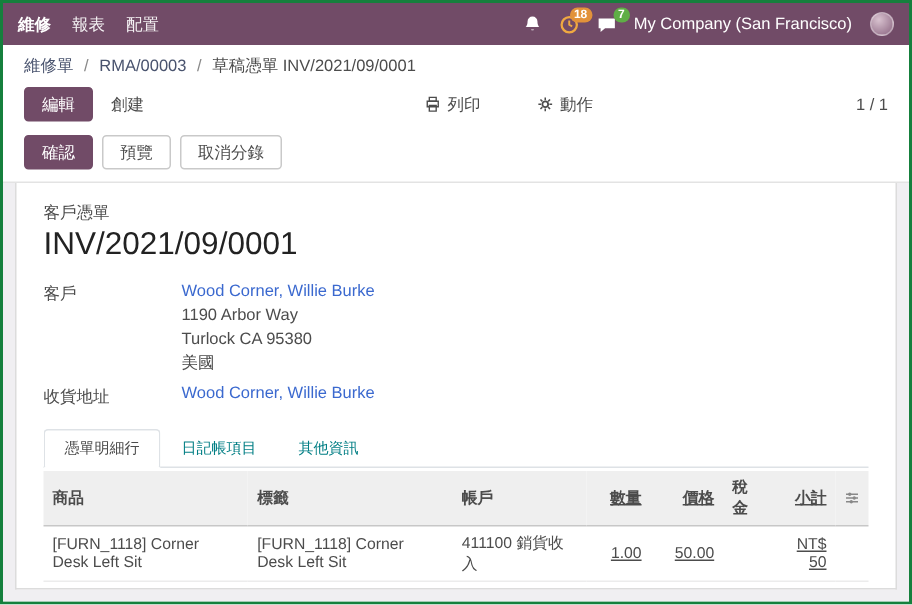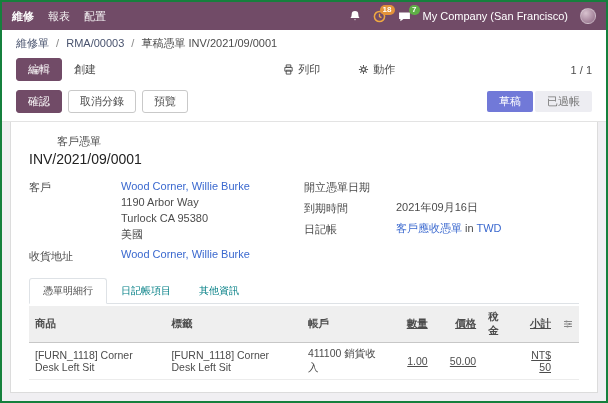--- a/index.html
+++ b/index.html
@@ -38,22 +38,22 @@
   
   .status-row { display:flex; align-items:center; padding:4px 14px 8px; background:#fff; border-bottom:1px solid #e3e3e3; gap:6px; }
   .status-pills { margin-left:auto; display:flex; }
   .pill { font-size:11px; padding:3px 12px; cursor:pointer; }
   .pill.active { background:#7179d8; color:#fff; border-radius:2px; }
   .pill.inactive { background:#ededf2; color:#777; border-radius:2px; margin-left:2px; }
 
   
   .content-bg { flex:1; background:#f0eff2; padding:0 8px 8px; overflow:hidden; }
   .sheet { background:#fff; border:1px solid #dcdcdc; border-top:none; height:100%; padding:12px 18px; overflow:hidden; }
-  .doc-type { font-size:11px; color:#4c4c4c;margin-left:28px; }
-  .doc-title { font-size:14px; color:#222; margin:2px 0 12px; font-weight:400; }
+  .doc-type { font-size:11px; color:#4c4c4c; }
+  .doc-title { font-size:21px; color:#222; margin:2px 0 12px; font-weight:400; }
 
   .fields { display:flex; font-size:11px; color:#4c4c4c; }
   .fcol { width:50%; display:flex; flex-direction:column; gap:5px; }
   .frow { display:flex; }
   .flabel { width:92px; min-width:92px; color:#4c4c4c; padding-top:1px; }
   .fvalue { flex:1; }
   .link { color:#3b69cf; cursor:pointer; text-decoration:none; }
   .addr div { line-height:1.45; }
 
   
@@ -136,26 +136,22 @@
         </span>
         <span>動作</span>
       </button>
     </div>
 
     <span class="pager">1 / 1</span>
   </div>
 
   <div class="status-row">
     <button class="btn btn-primary">確認</button>
+    <button class="btn btn-outline">預覽</button>
     <button class="btn btn-outline">取消分錄</button>
-    <button class="btn btn-outline">預覽</button>
-    <div class="status-pills">
-      <span class="pill active">草稿</span>
-      <span class="pill inactive">已過帳</span>
-    </div>
   </div>
 
   <div class="content-bg">
     <div class="sheet">
 
       <div class="doc-type">客戶憑單</div>
       <h1 class="doc-title">INV/2021/09/0001</h1>
 
       <div class="fields">
         <div class="fcol">
@@ -167,38 +163,20 @@
               <div>Turlock CA 95380</div>
               <div>美國</div>
             </span>
           </div>
           <div class="frow">
             <span class="flabel">收貨地址</span>
             <span class="fvalue"><a class="link">Wood Corner, Willie Burke</a></span>
           </div>
         </div>
 
-        <div class="fcol">
-          <div class="frow">
-            <span class="flabel">開立憑單日期</span>
-            <span class="fvalue"></span>
-          </div>
-          <div class="frow">
-            <span class="flabel">到期時間</span>
-            <span class="fvalue">2021年09月16日</span>
-          </div>
-          <div class="frow">
-            <span class="flabel">日記帳</span>
-            <span class="fvalue">
-              <a class="link">客戶應收憑單</a>
-              <span>in</span>
-              <a class="link">TWD</a>
-            </span>
-          </div>
-        </div>
       </div>
 
       <div class="tabs">
         <span class="tab active">憑單明細行</span>
         <span class="tab">日記帳項目</span>
         <span class="tab">其他資訊</span>
       </div>
 
       <table>
         <thead>

